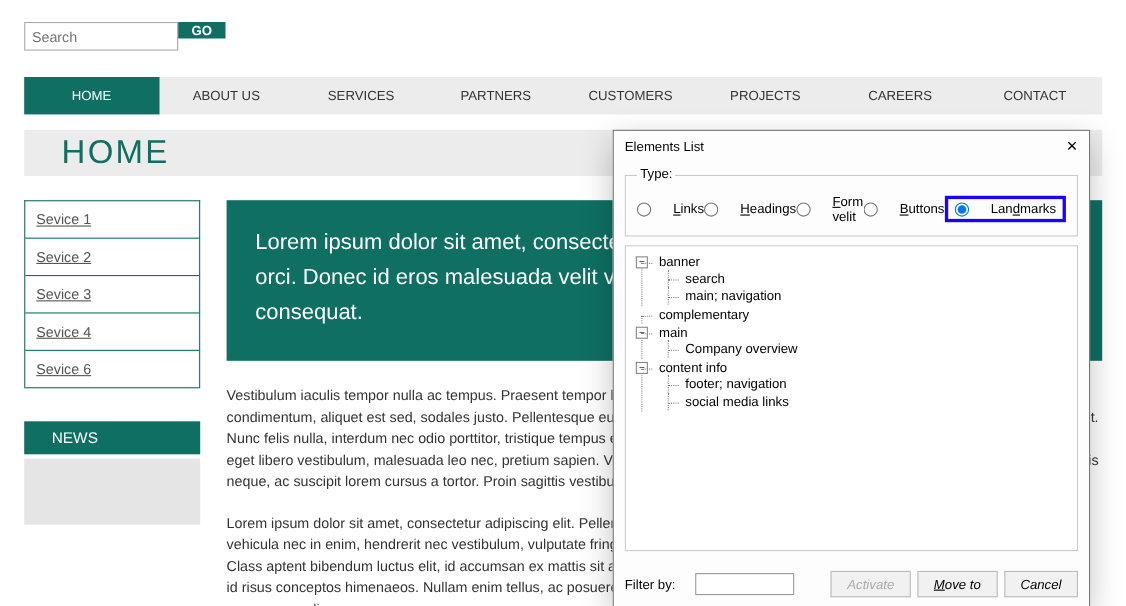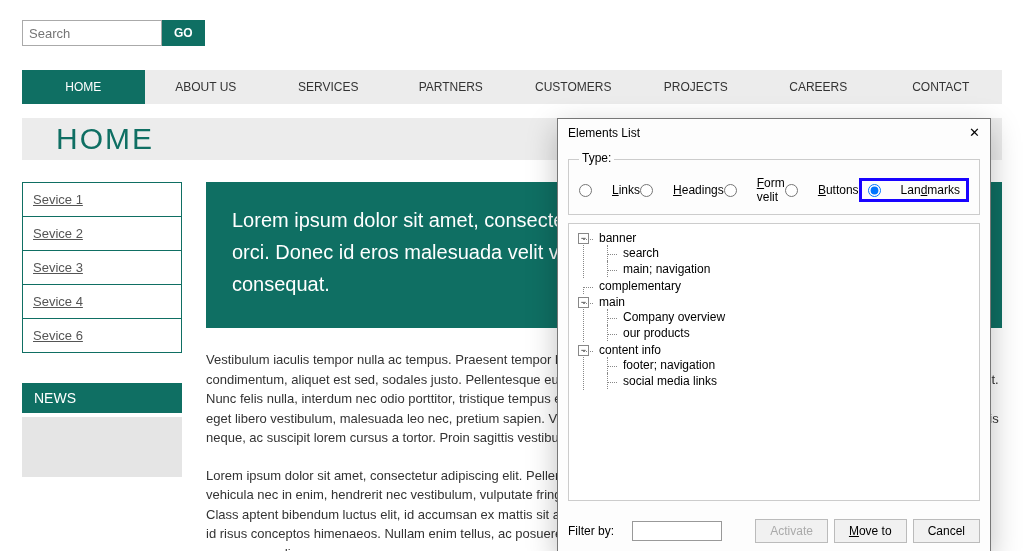--- a/index.html
+++ b/index.html
@@ -6,37 +6,37 @@
   body { font-family: Arial, Helvetica, sans-serif; background: #fff; width: 1024px; height: 551px; overflow: hidden; position: relative; }
   .page { padding: 20px 22px 0 22px; }
 
   
   .header { display: flex; justify-content: space-between; align-items: center; }
   .logo { display: flex; align-items: center; gap: 8px; }
   .logo-text { font-size: 24px; font-weight: bold; color: #0b0b0b; letter-spacing: 0.5px; }
   .logo-dot { width: 4px; height: 4px; background: #0b0b0b; border-radius: 50%; display:inline-block; margin-left:2px; position:relative; top:-8px; }
   .search-wrap { display: flex; }
   .search-wrap input { width: 140px; height: 26px; border: 1px solid #aaa; padding: 0 6px; font-size: 13px; color: #999; }
-  .go-btn { height: 26px; background: #0f6f63; color: #fff; border: none; padding: 0 12px; font-size: 12px; font-weight: bold; }
+  .go-btn { height: 15px; background: #0f6f63; color: #fff; border: none; padding: 0 12px; font-size: 12px; font-weight: bold; }
 
   
   .nav { display: flex; background: #ececec; margin-top: 24px; height: 34px; }
   .nav-item { flex: 1; display:flex; align-items:center; justify-content:center; font-size: 12px; color: #333; cursor:pointer; }
   .nav-item.active { background: #0f6f63; color: #fff; }
 
   
   .title-wrap { margin-top: 14px; background: #ececec; height: 42px; display:flex; align-items:center; padding-left: 34px; }
   .title-wrap h1 { font-weight: 300; color: #0f6f63; font-size: 30px; letter-spacing: 2px; }
 
   
   .content { display:flex; gap: 24px; margin-top: 22px; }
   .sidebar { width: 160px; flex-shrink:0; }
   .side-list { border: 1px solid #0f6f63; border-bottom:none;}
   .side-item { border-bottom: 1px solid #0f6f63; height: 34px; display:flex; align-items:center; padding-left: 10px; font-size: 13px; color:#555; text-decoration: underline; cursor:pointer;}
-  .news { margin-top: 30px; background: #0f6f63; color:#fff; height:30px; display:flex; align-items:center; padding-left:12px; font-size:14px; }
+  .news { margin-top: 30px; background: #0f6f63; color:#fff; height:30px; display:flex; align-items:center; padding-left:25px; font-size:14px; }
   .grey { background:#e5e5e5; height:60px; margin-top:4px; }
 
   .main { flex:1; }
   .hero { background: #0f6f63; color:#fff; padding: 22px 26px 28px 26px; font-size: 20px; line-height: 1.6; font-weight:300; }
   .para { color:#333; font-size: 13px; line-height:1.5; margin-top: 22px; }
   .para.second { margin-top: 18px; }
 
   
   .dialog { position:absolute; top: 118px; left: 557px; width: 434px; background: #fdfdfd; border: 1px solid #777; box-shadow: 0 10px 28px rgba(0,0,0,0.25); font-size: 12px; }
   .dlg-hdr { display:flex; justify-content:space-between; align-items:center; padding: 6px 10px; }
@@ -56,21 +56,21 @@
   .tree li { position:relative; padding: 1px 0 1px 10px; }
   .tree li::before { content:""; position:absolute; left:-6px; top:0; bottom:0; border-left:1px dotted #888; }
   .tree li::after { content:""; position:absolute; left:-6px; top:9px; width:10px; border-top:1px dotted #888; }
   .tree > ul > li::before { top:9px; }
   .tree .expander { position:absolute; left:-11px; top:3px; width:11px; height:11px; border:1px solid #888; background:#fff; font-size:9px; line-height:9px; text-align:center; }
 
   .dlg-foot { display:flex; align-items:center; justify-content:space-between; padding: 8px 10px; gap: 8px;}
   .filter-wrap { display:flex; align-items:center; gap:18px; }
   .filter-wrap input { width: 90px; height: 20px; border:1px solid #999; font-size:12px; padding:0 4px;}
   .dlg-btns { display:flex; gap:6px; }
-  .dlg-btn { height: 24px; padding: 0 14px; border:1px solid #bbb; background:#f1f1f1; font-size:12px; cursor:pointer;}
+  .dlg-btn { height: 24px; padding: 0 14px; border:1px solid #bbb; background:#f1f1f1; font-size:12px; cursor:pointer;font-style:italic;}
   .dlg-btn.disabled { color:#aaa; background:#f1f1f1; cursor:default; }
 </style>
 </head>
 <body>
 
 <div class="page">
   <div class="header">
     <div class="search-wrap">
       <input type="text" placeholder="Search" style="">
       <button class="go-btn">GO</button>
@@ -145,21 +145,20 @@
     </fieldset>
     <div class="tree">
       <ul id="tree-root">
           <li><span class="expander">−</span><span>banner</span><ul>
               <li><span>search</span></li>
               <li><span>main; navigation</span></li>
             </ul></li>
           <li><span>complementary</span></li>
           <li><span class="expander">−</span><span>main</span><ul>
               <li><span>Company overview</span></li>
-              <li><span>our products</span></li>
             </ul></li>
           <li><span class="expander">−</span><span>content info</span><ul>
               <li><span>footer; navigation</span></li>
               <li><span>social media links</span></li>
             </ul></li>
         </ul>
     </div>
   </div>
   <div class="dlg-foot">
     <div class="filter-wrap">

